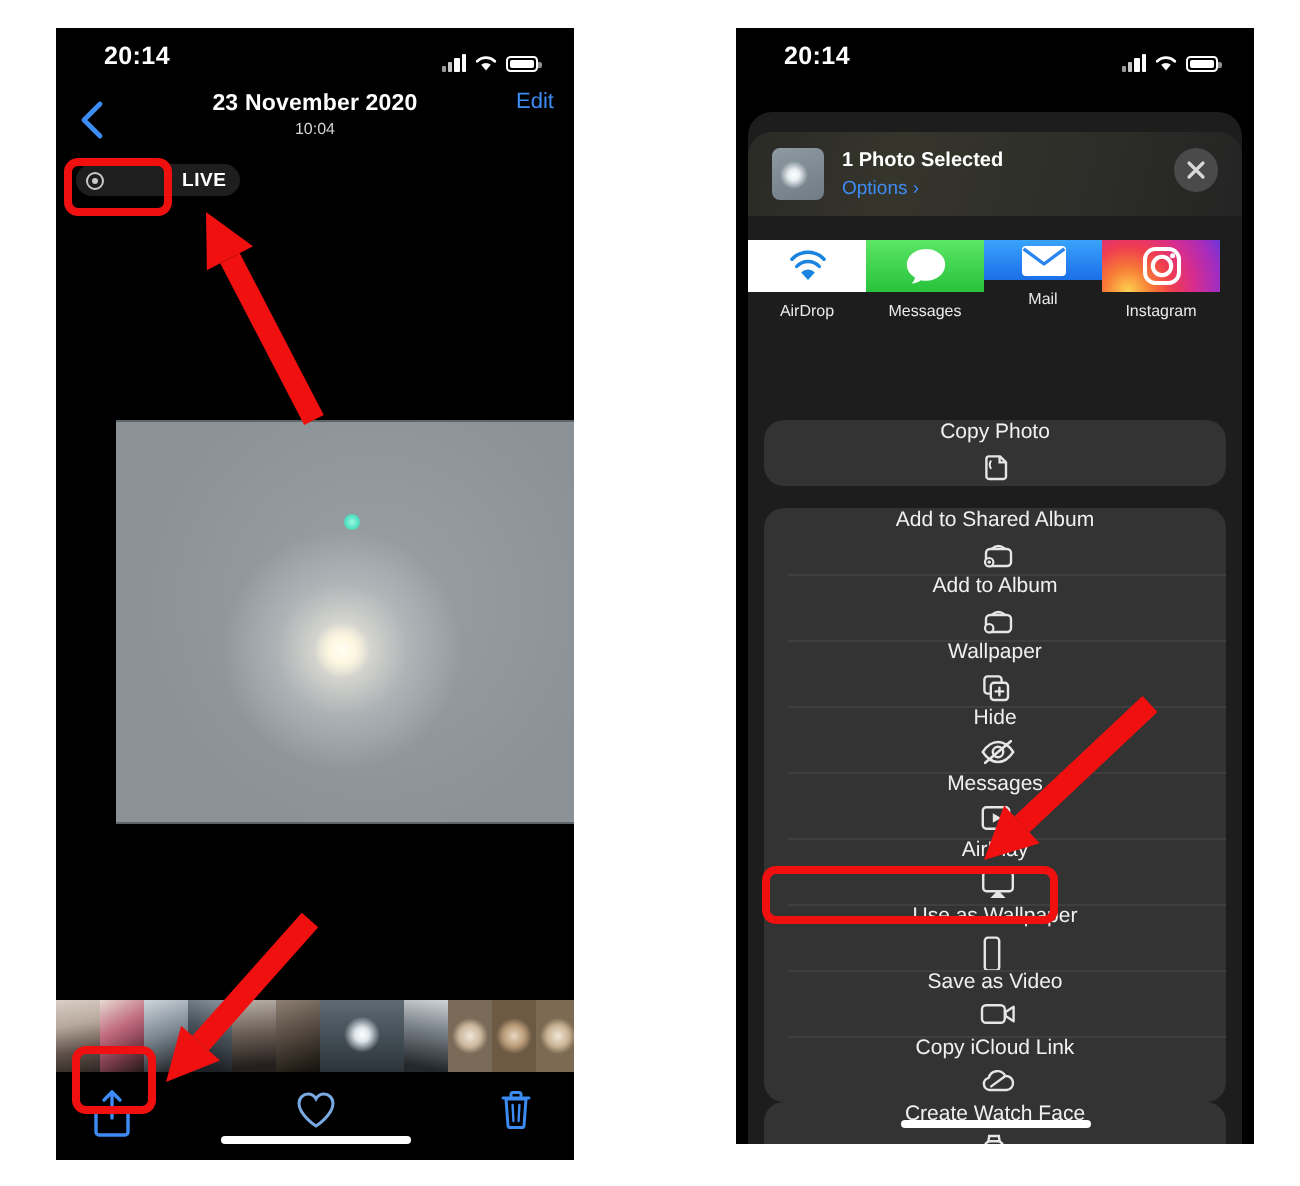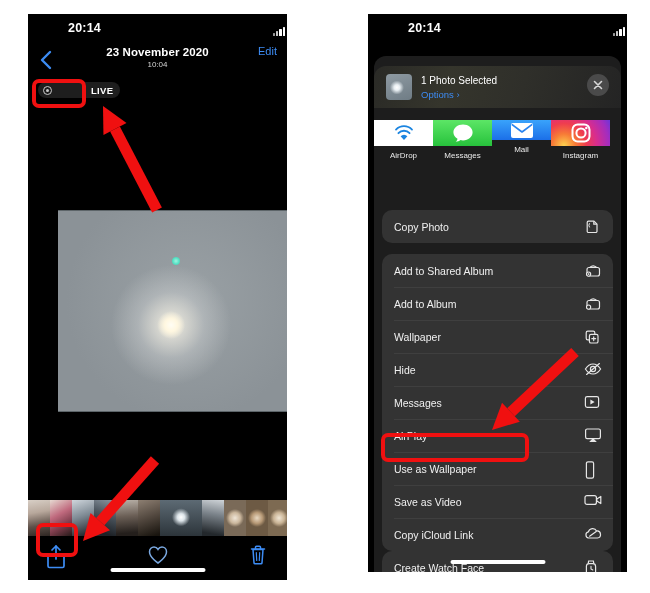--- a/index.html
+++ b/index.html
@@ -5,21 +5,21 @@
   html,body{margin:0;padding:0;background:#ffffff;}
   body{width:650px;height:593px;position:relative;overflow:hidden;
        font-family:"Liberation Sans",sans-serif;-webkit-font-smoothing:antialiased;}
 
   
   .phone{position:absolute;background:#000;overflow:hidden;}
   #phone-left {left:28px;  top:14px; width:259px; height:566px;}
   #phone-right{left:368px; top:14px; width:259px; height:558px;}
 
   
-  .statusbar{position:absolute;left:16px;top:0;width:100%;height:30px;padding-left:36px;}
+  .statusbar{position:absolute;left:0;top:0;width:100%;height:30px;}
   .sb-time{position:absolute;left:24px;top:7px;font-size:12.5px;font-weight:bold;color:#fff;letter-spacing:.2px;}
   .sb-icons{position:absolute;right:18px;top:10px;display:flex;align-items:flex-end;gap:4px;height:12px;}
   .bars{display:flex;align-items:flex-end;gap:1.2px;height:9px;}
   .bars i{display:block;width:2.2px;background:#fff;border-radius:.5px;}
   .bars i:nth-child(1){height:3px;background:#9a9a9a;}
   .bars i:nth-child(2){height:5px;background:#c9c9c9;}
   .bars i:nth-child(3){height:7px;}
   .bars i:nth-child(4){height:9px;}
   .wifi{width:12px;height:9px;position:relative;}
   .batt{width:16px;height:8.5px;border:1.2px solid #fff;border-radius:2.2px;position:relative;box-sizing:border-box;}
@@ -59,31 +59,31 @@
 
   .homebar{position:absolute;left:50%;transform:translateX(-50%);bottom:8px;width:95px;height:4px;background:#fff;border-radius:2px;}
 
   
   .sheet{position:absolute;left:6px;top:42px;width:247px;bottom:0;background:#1d1d1d;border-radius:12px 12px 0 0;overflow:hidden;}
   .sheet-head{position:absolute;left:6px;top:52px;width:247px;height:42px;border-radius:12px 12px 0 0;
               background:linear-gradient(105deg,#2a2a26 0%,#35352c 30%,#2f2f2a 60%,#242424 100%);}
   .sh-thumb{position:absolute;left:12px;top:8px;width:26px;height:26px;border-radius:4px;
             background:radial-gradient(circle 7px at 42% 52%,#ffffff 0%,#e8eef2 40%,rgba(150,165,175,0) 100%),
                        linear-gradient(160deg,#8e9aa2,#6f7c85);}
-  .sh-title{position:absolute;left:47px;top:9px;color:#fff;font-size:10px;font-weight:normal;}
+  .sh-title{position:absolute;left:47px;top:9px;color:#fff;font-size:10px;font-weight:bold;}
   .sh-opts{position:absolute;left:47px;top:23px;color:#3d8cf4;font-size:9.5px;}
   .sh-close{position:absolute;right:12px;top:8px;width:22px;height:22px;border-radius:50%;background:#4a4a4a;}
 
   .apps{position:absolute;left:6px;top:100px;width:247px;height:76px;background:#1d1d1d;display:flex;align-items:flex-start;padding-top:6px;}
   .app{width:59px;flex:0 0 auto;text-align:center;}
   .app-ic{width:39px;height:39px;border-radius:10px;margin:0 auto;position:relative;overflow:hidden;}
   .app-lb{color:#e9e9e9;font-size:8px;margin-top:5px;display:block;}
 
   .group{position:absolute;left:14px;width:231px;background:#333333;border-radius:10px;overflow:hidden;}
-  .row{position:relative;height:33px;display:flex;align-items:center;padding:0 12px;box-sizing:border-box;}
+  .row{position:relative;height:33px;display:flex;align-items:center;padding:0 12px;box-sizing:border-box;flex-direction:column;}
   .row + .row::before{content:"";position:absolute;left:12px;right:0;top:0;height:1px;background:#3f3f3f;}
   .row-lb{color:#f0f0f0;font-size:10.5px;flex:1;}
   .row-ic{width:18px;height:18px;position:relative;flex:0 0 auto;}
 
   #g1{top:196px;height:33px;}
   #g2{top:240px;height:297px;}
   #g3{top:537px;height:34px;}
 
   
   .ann-box{position:absolute;border:4px solid #f01010;border-radius:7px;box-sizing:border-box;pointer-events:none;}

